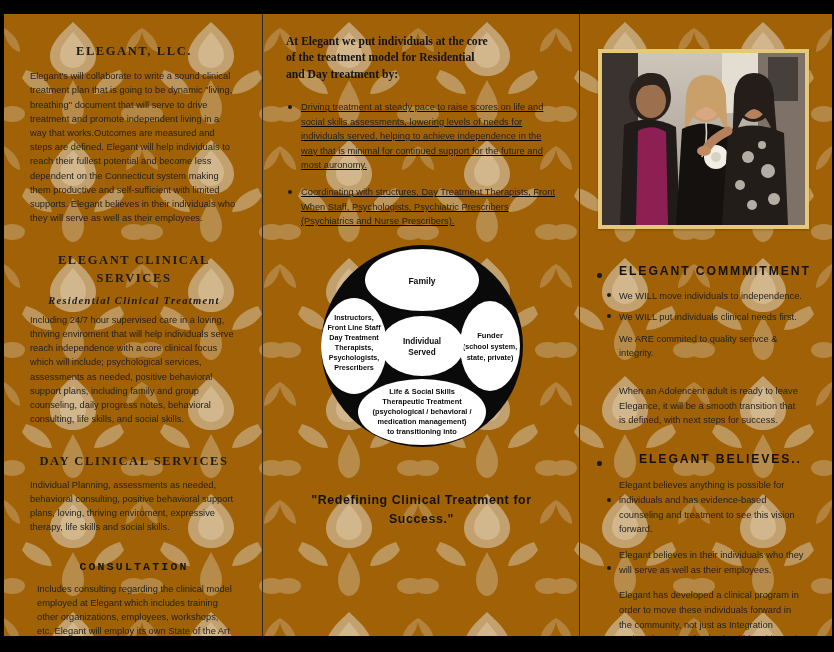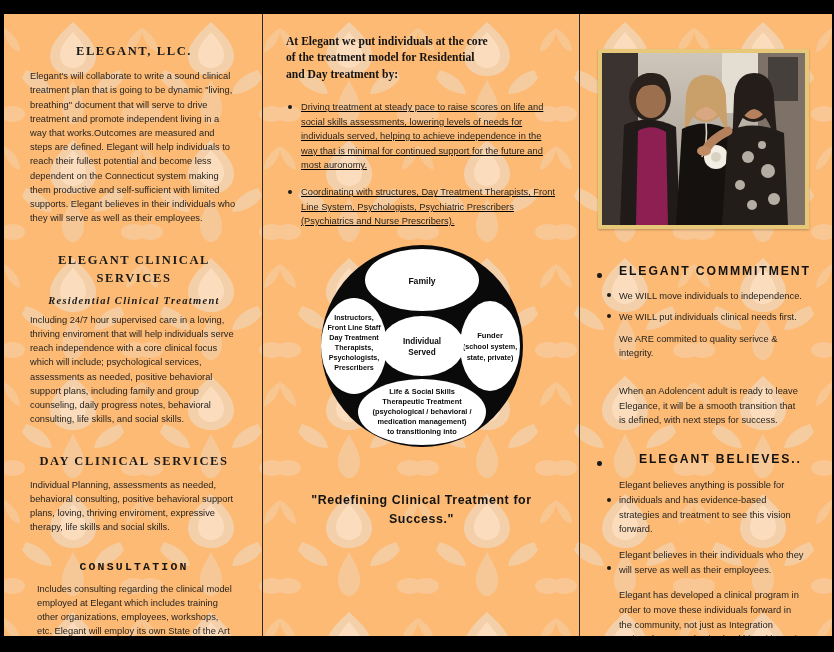--- a/index.html
+++ b/index.html
@@ -18,21 +18,21 @@
     background: #000000;
   }
 
   
   #page {
     position: absolute;
     left: 4px;
     top: 14px;
     width: 828px;
     height: 622px;
-    background: #fdba74;
+    background: #a16207;
     overflow: hidden;
   }
 
   
   #damask {
     position: absolute;
     inset: 0;
     opacity: 0.55;
     pointer-events: none;
   }
@@ -284,21 +284,21 @@
       <div class="inner">
         <div class="lead-serif">
           <div>At Elegant we put individuals at the core</div>
           <div>of the treatment model for Residential</div>
           <div>and Day treatment by:</div>
         </div>
 
         <div style="height:17px"></div>
         <ul class="bullets">
           <li>Driving treatment at steady pace to raise scores on life and social skills assessments, lowering levels of needs for individuals served, helping to achieve independence in the way that is minimal for continued support for the future and most auronomy.</li>
-          <li>Coordinating with structures, Day Treatment Therapists, Front Line System, Psychologists, Psychiatric Prescribers (Psychiatrics and Nurse Prescribers).</li>
+          <li>Coordinating with structures, Day Treatment Therapists, Front When Staff, Psychologists, Psychiatric Prescribers (Psychiatrics and Nurse Prescribers).</li>
         </ul>
 
         <div id="diagram-wrap">
           <svg class="diagram-svg" width="224" height="208" viewBox="0 0 224 208">
             <circle cx="112" cy="104" r="101" fill="#0a0a0a"></circle>
 
             <ellipse cx="112" cy="38" rx="57" ry="31" fill="#ffffff"></ellipse>
             <text class="dg-txt" x="112" y="42" font-size="8.6">Family</text>
 
             <ellipse cx="44" cy="104" rx="33" ry="48" fill="#ffffff"></ellipse>
@@ -414,21 +414,21 @@
         <div style="height:24px"></div>
         <div style="position:relative; padding-left:22px;">
           <span class="dot-head"></span>
           <div class="r-head" style="padding-left:20px;">ELEGANT BELIEVES..</div>
         </div>
 
         <div style="height:12px"></div>
         <div style="padding-left:22px; padding-right:8px;">
           <div class="r-para">
             <span class="dot-b" style="top:20px"></span>
-            <span>Elegant believes anything is possible for individuals and has evidence-based strategies and treatment to see this vision forward.</span>
+            <span>Elegant believes anything is possible for individuals and has evidence-based counseling and treatment to see this vision forward.</span>
           </div>
           <div class="r-para">
             <span class="dot-b" style="top:18px"></span>
             <span>Elegant believes in their individuals who they will serve as well as their employees.</span>
           </div>
           <div class="r-para">
             <span>Elegant has developed a clinical program in order to move these individuals forward in the community, not just as Integration project, butas productive healthier citizens in the community.</span>
           </div>
         </div>
 

